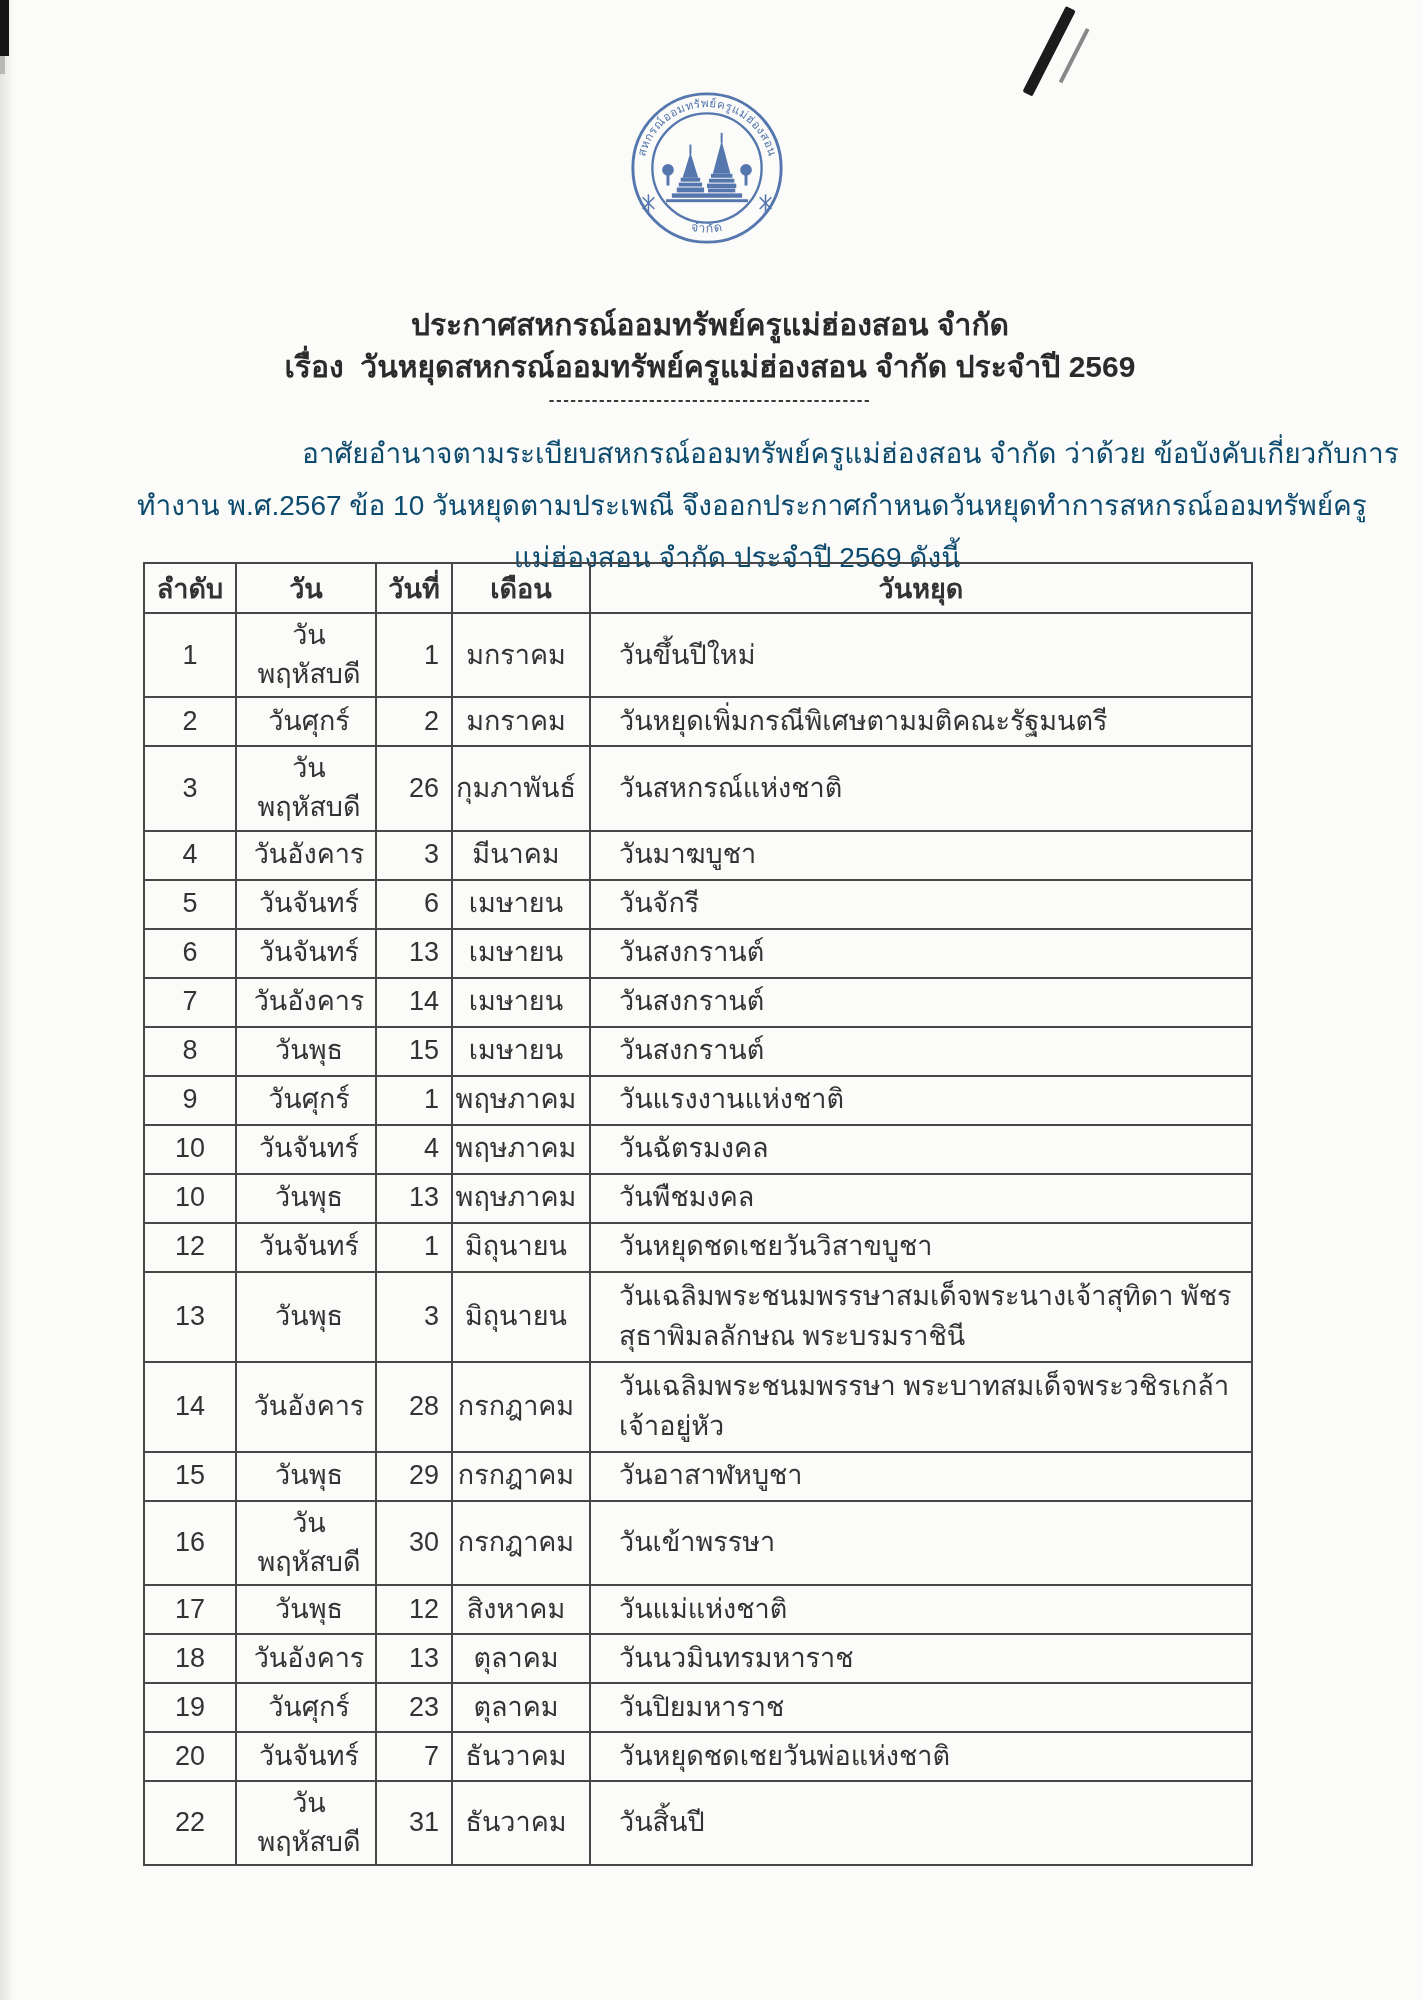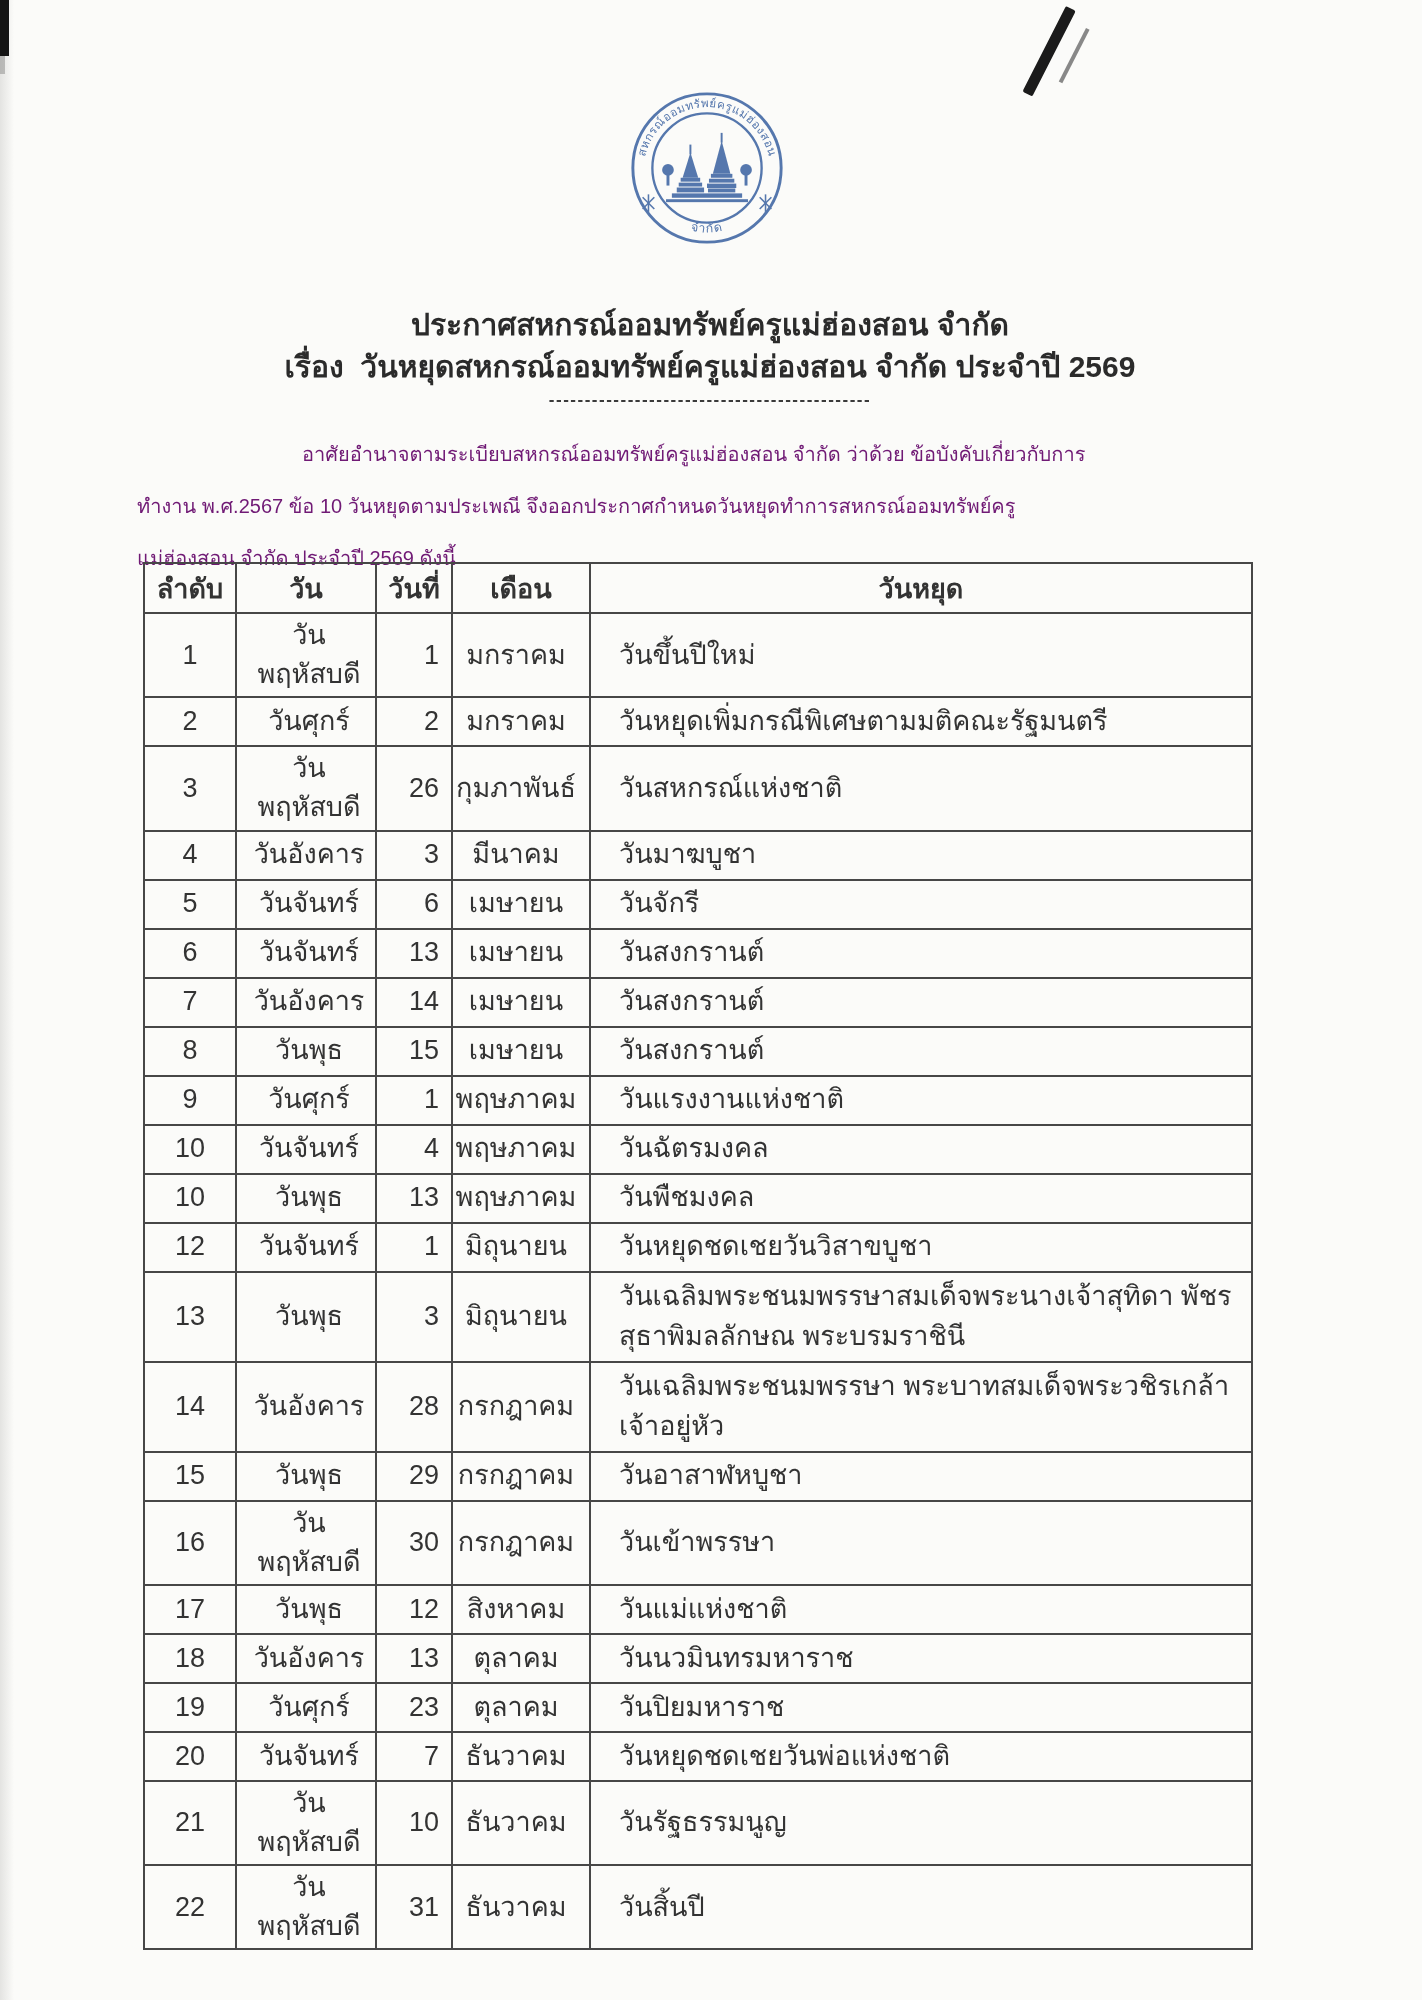--- a/index.html
+++ b/index.html
@@ -19,21 +19,21 @@
   .fold-mark2{position:absolute;left:1086px;top:28px;width:4px;height:60px;background:#3c3c3c;
     transform:rotate(27deg);transform-origin:top left;opacity:.6;}
 
   .logo-wrap{position:absolute;left:627px;top:86px;width:160px;height:164px;}
 
   .title-block{position:absolute;left:80px;top:304px;width:1260px;text-align:center;}
   .title-line{font-size:30px;font-weight:bold;color:#2b2b2b;line-height:42px;white-space:pre-wrap;}
   .divider-line{position:absolute;left:80px;top:390px;width:1260px;text-align:center;
     font-size:17px;font-weight:bold;letter-spacing:1.5px;color:#3a3a3a;}
 
-  .para{position:absolute;left:137px;top:428px;width:1200px;font-size:20px;line-height:52px;color:#701a75;}
+  .para{position:absolute;left:137px;top:428px;width:1200px;font-size:28px;line-height:52px;color:#0c4a6e;text-align:center;}
   .para-line{white-space:nowrap;}
   .para-line.indent{padding-left:165px;}
 
   table.holiday-table{
     position:absolute;left:143px;top:562px;width:1108px;
     border-collapse:collapse;table-layout:fixed;
     font-size:27px;color:#333;
   }
   .holiday-table th,.holiday-table td{
     border:2px solid #474747;overflow:hidden;
@@ -269,27 +269,20 @@
           <td class="col-holiday">วันปิยมหาราช</td>
         </tr>
         <tr>
           <td class="col-seq">20</td>
           <td class="col-day">วันจันทร์</td>
           <td class="col-date">7</td>
           <td class="col-month">ธันวาคม</td>
           <td class="col-holiday">วันหยุดชดเชยวันพ่อแห่งชาติ</td>
         </tr>
         <tr>
-          <td class="col-seq">21</td>
-          <td class="col-day">วันพฤหัสบดี</td>
-          <td class="col-date">10</td>
-          <td class="col-month">ธันวาคม</td>
-          <td class="col-holiday">วันรัฐธรรมนูญ</td>
-        </tr>
-        <tr>
           <td class="col-seq">22</td>
           <td class="col-day">วันพฤหัสบดี</td>
           <td class="col-date">31</td>
           <td class="col-month">ธันวาคม</td>
           <td class="col-holiday">วันสิ้นปี</td>
         </tr>
       </tbody>
   </table>
 
 </div>

